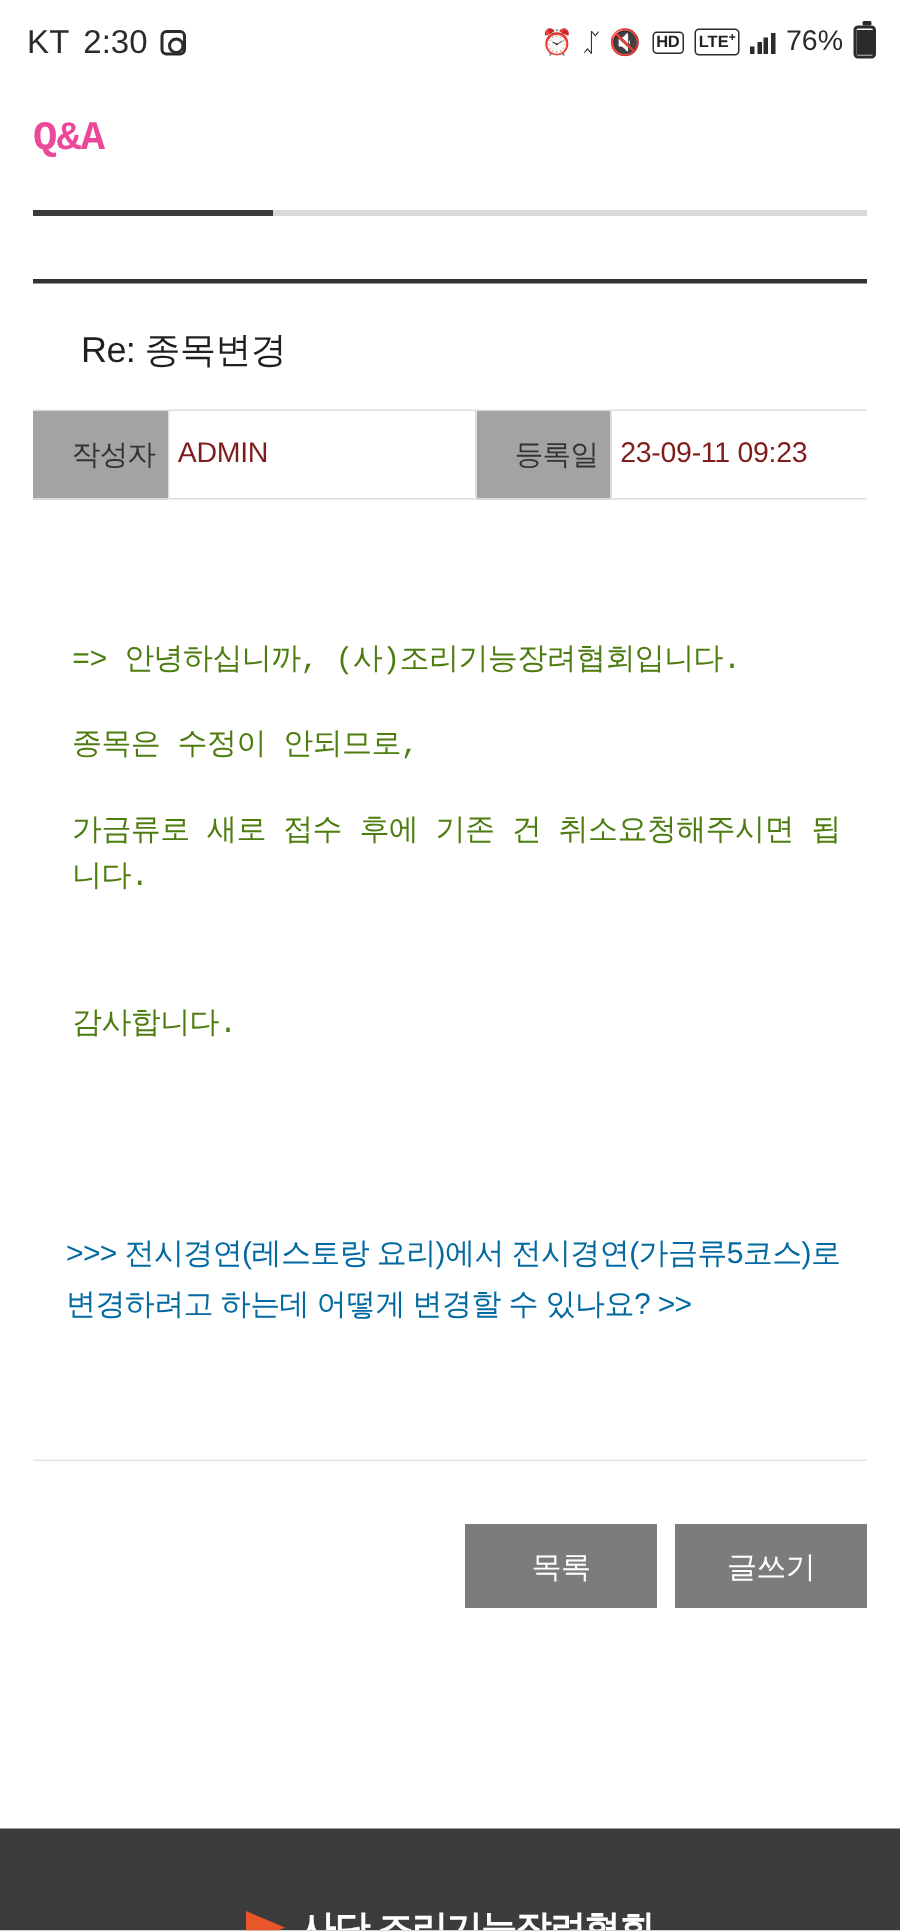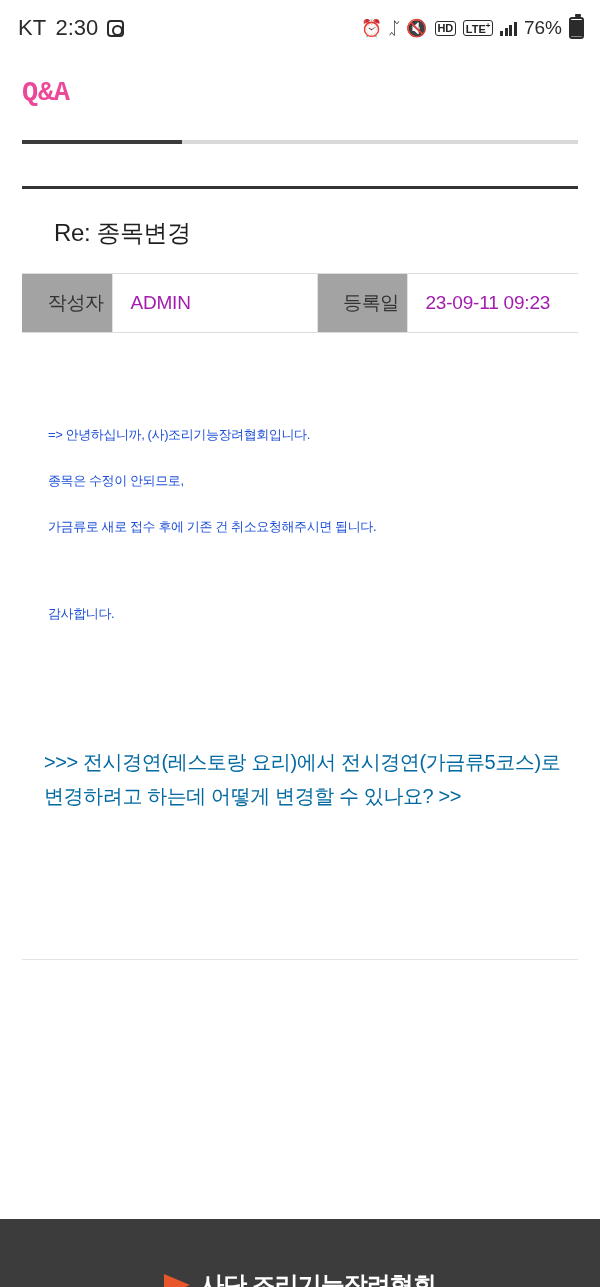--- a/index.html
+++ b/index.html
@@ -164,37 +164,38 @@
     font-weight: 500;
     color: #333333;
     text-align: center;
     padding: 16px 0 16px 18px;
     width: 90px;
     border-right: 1px solid #e2e2e2;
     letter-spacing: -0.4px;
   }
   .meta-table td {
     font-size: 19px;
-    color: #a21caf;
-    padding: 16px 0 16px 18px;
+    color: #7f1d1d;
+    padding: 16px 0 16px 6px;
     letter-spacing: -0.2px;
   }
   .meta-table td.author-cell { width: 205px; border-right: 1px solid #e2e2e2; }
 
   .post-body {
     padding: 92px 22px 0 22px;
     min-height: 540px;
   }
   .post-body p {
-    font-size: 13px;
+    font-size: 20px;
     line-height: 1.55;
-    color: #1d4ed8;
+    color: #4d7c0f;
     padding-left: 26px;
     margin-bottom: 26px;
     letter-spacing: -0.4px;
+    font-family: Liberation Mono, monospace;
   }
   .post-body p.spacer-gap { margin-bottom: 67px; }
   .quote {
     padding-left: 22px;
     margin-top: 120px;
     font-size: 20px;
     line-height: 1.7;
     color: #0369a1;
     letter-spacing: -0.4px;
   }
@@ -305,20 +306,24 @@
 
   <div class="post-body">
     <p>=&gt; 안녕하십니까, (사)조리기능장려협회입니다.</p>
     <p>종목은 수정이 안되므로,</p>
     <p class="spacer-gap">가금류로 새로 접수 후에 기존 건 취소요청해주시면 됩니다.</p>
     <p>감사합니다.</p>
     <div class="quote">&gt;&gt;&gt; 전시경연(레스토랑 요리)에서 전시경연(가금류5코스)로 변경하려고 하는데 어떻게 변경할 수 있나요? &gt;&gt;</div>
   </div>
 
   <div class="btn-divider"></div>
+  <div class="btn-row">
+    <button class="btn">목록</button>
+    <button class="btn">글쓰기</button>
+  </div>
 
   <div class="footer">
     <div class="footer-logo">
       <span class="footer-mark"></span>
       <span class="footer-text">사단 조리기능장려협회</span>
     </div>
   </div>
 
 </div>
 

